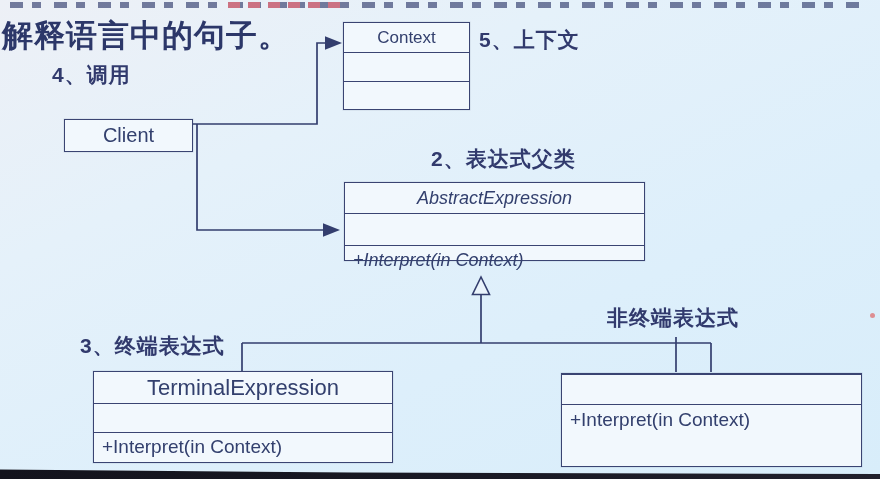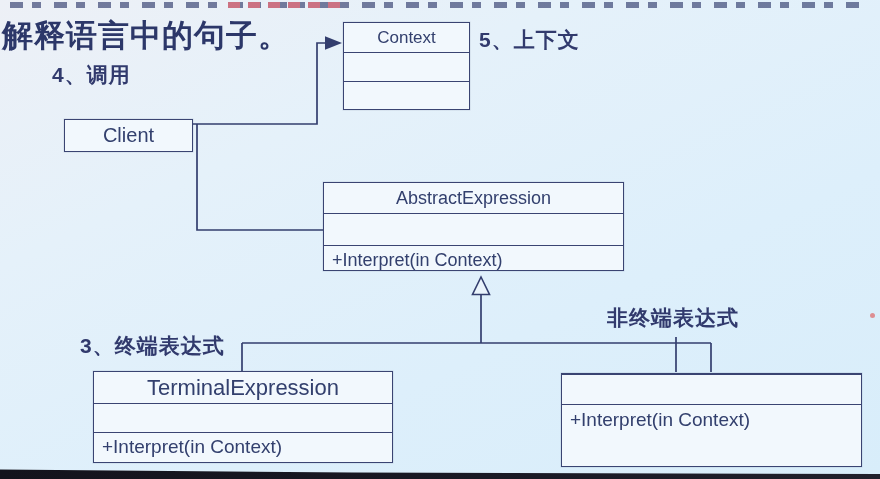--- a/index.html
+++ b/index.html
@@ -66,21 +66,21 @@
 
   
   .box-client{left:64px;top:119px;width:129px;height:33px;}
   .box-client .uml-title{height:100%;font-size:20px;}
 
   .box-context{left:343px;top:22px;width:127px;height:88px;}
   .box-context .uml-title{height:29px;font-size:17px;}
   .box-context .c2{height:29px;}
   .box-context .c3{height:26px;}
 
-  .box-abstract{left:323px;top:182px;width:301px;height:89px;}
+  .box-abstract{left:344px;top:182px;width:301px;height:79px;font-style:italic;}
   .box-abstract .uml-title{height:30px;font-size:18px;}
   .box-abstract .c2{height:32px;}
   .box-abstract .c3{height:29px;font-size:18px;}
 
   .box-terminal{left:93px;top:371px;width:300px;height:92px;}
   .box-terminal .uml-title{height:31px;font-size:22px;}
   .box-terminal .c2{height:29px;}
   .box-terminal .c3{height:28px;font-size:19px;}
 
   .box-nonterminal{left:561px;top:373px;width:301px;height:94px;}
@@ -108,20 +108,21 @@
 
 <div class="stage">
 
   <div class="clipped-line">
     <div class="red-seg"></div>
   </div>
 
   <div class="heading">解释语言中的句子。</div>
   <div class="anno anno-invoke">4、调用</div>
   <div class="anno anno-context">5、上下文</div>
+  <div class="anno anno-parent">2、表达式父类</div>
   <div class="anno anno-terminal">3、终端表达式</div>
   <div class="anno anno-nonterminal">非终端表达式</div>
 
   <svg class="connectors" viewBox="0 0 880 479">
     <g class="conn-line" stroke="#333e6e">
 
       <path d="M193,124 H317 V43 H325"></path>
 
       <path d="M197,124 V230 H323"></path>
 

